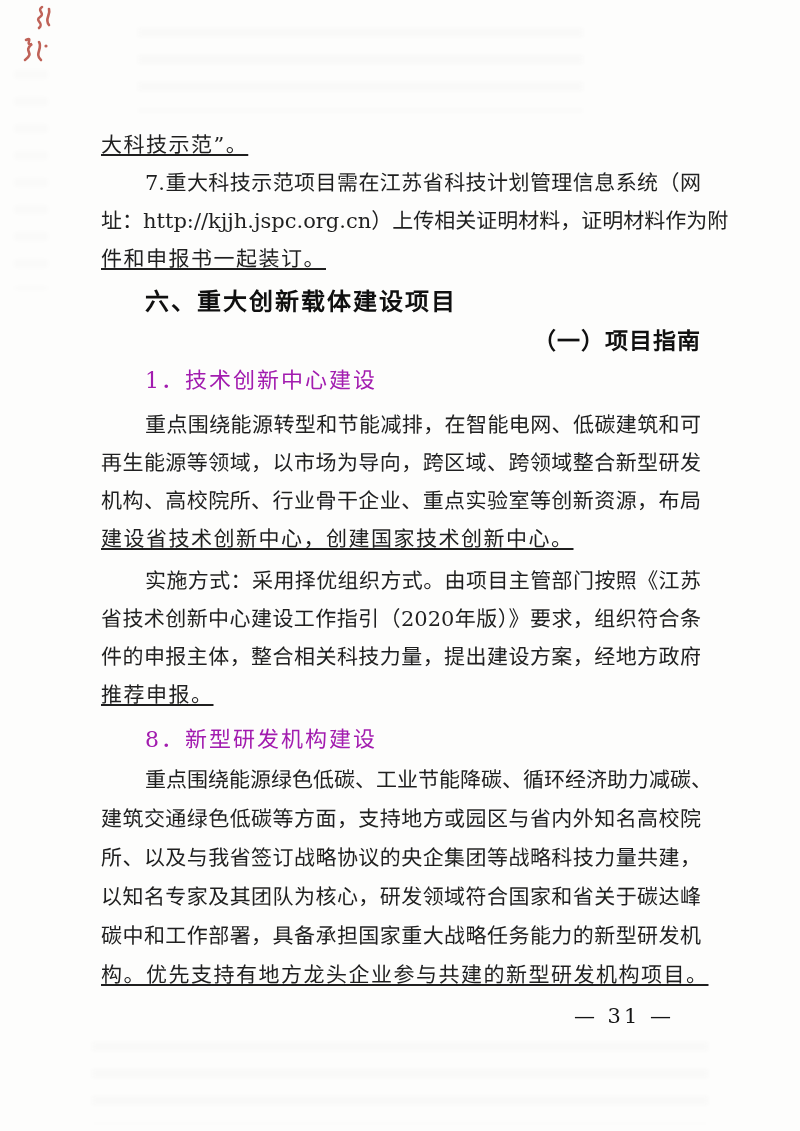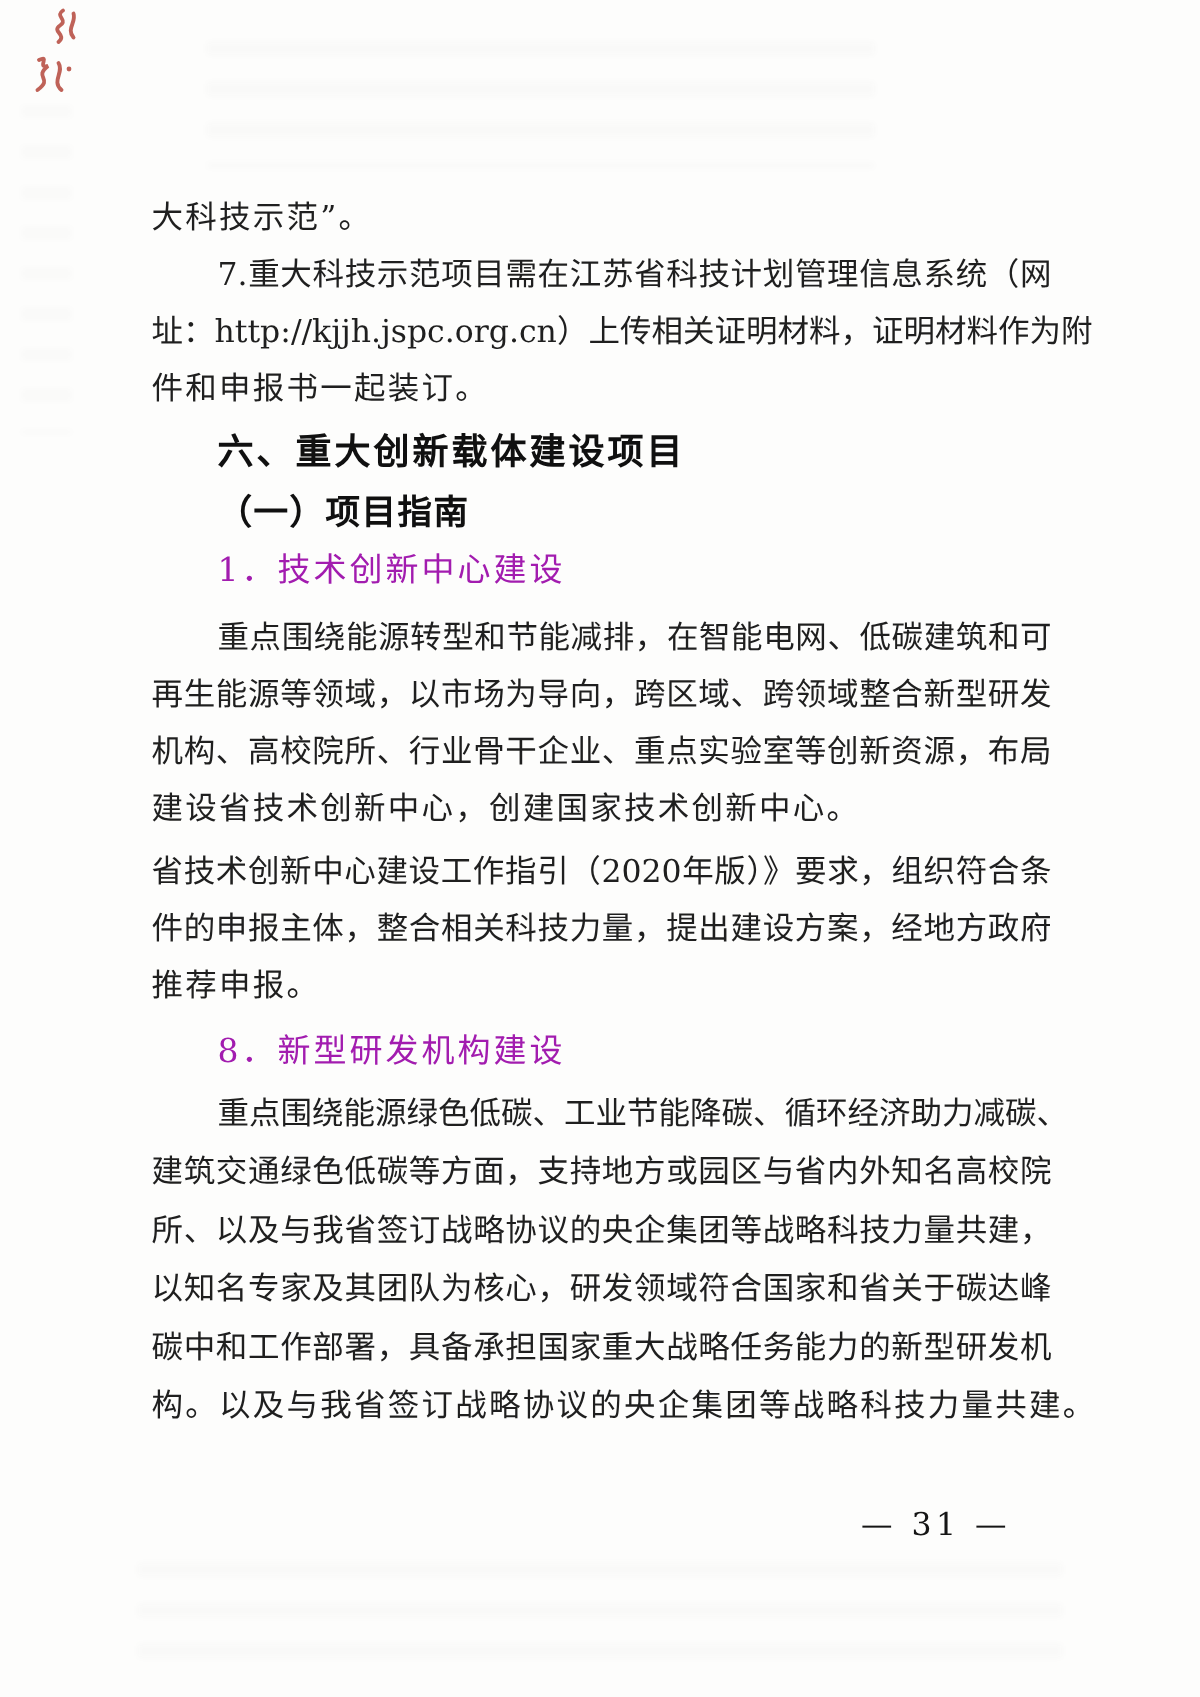--- a/index.html
+++ b/index.html
@@ -45,20 +45,21 @@
     height: 38px;
     text-align: justify;
     text-align-last: justify;
     text-justify: inter-ideograph;
     white-space: nowrap;
     color: #1f1f1f;
   }
   .line.end {
     text-align-last: left;
     letter-spacing: 1.5px;
+    text-decoration: underline;
   }
   .indent { text-indent: 44px; }
 
   .p2 .line { line-height: 39px; height: 39px; }
 
   .h-sec {
     margin: 4px 0 0 0;
     padding-left: 44px;
     font-family: Liberation Serif, serif;
     font-weight: bold;
@@ -71,20 +72,21 @@
   .h-sub {
     margin: 0;
     padding-left: 44px;
     font-family: "Liberation Sans", "DejaVu Sans", sans-serif;
     font-weight: bold;
     font-size: 23px;
     line-height: 39px; height: 39px;
     letter-spacing: 1px;
     color: #101010;
     white-space: nowrap;
+    text-align: right;
   }
   .h-item {
     margin: 0;
     padding-left: 44px;
     font-size: 22px;
     line-height: 39px; height: 39px;
     letter-spacing: 2px;
     color: #a21caf;
     white-space: nowrap;
   }
@@ -141,33 +143,34 @@
     <div class="h-item">1．技术创新中心建设</div>
 
     <div class="para mt6">
       <div class="line indent">重点围绕能源转型和节能减排，在智能电网、低碳建筑和可</div>
       <div class="line">再生能源等领域，以市场为导向，跨区域、跨领域整合新型研发</div>
       <div class="line">机构、高校院所、行业骨干企业、重点实验室等创新资源，布局</div>
       <div class="line end">建设省技术创新中心，创建国家技术创新中心。</div>
     </div>
 
     <div class="para mt4">
+      <div class="line indent">实施方式：采用择优组织方式。由项目主管部门按照《江苏</div>
       <div class="line">省技术创新中心建设工作指引（2020年版）》要求，组织符合条</div>
       <div class="line">件的申报主体，整合相关科技力量，提出建设方案，经地方政府</div>
       <div class="line end">推荐申报。</div>
     </div>
 
     <div class="h-item mt6">8．新型研发机构建设</div>
 
     <div class="para p2 mt2">
       <div class="line indent">重点围绕能源绿色低碳、工业节能降碳、循环经济助力减碳、</div>
       <div class="line">建筑交通绿色低碳等方面，支持地方或园区与省内外知名高校院</div>
       <div class="line">所、以及与我省签订战略协议的央企集团等战略科技力量共建，</div>
       <div class="line">以知名专家及其团队为核心，研发领域符合国家和省关于碳达峰</div>
       <div class="line">碳中和工作部署，具备承担国家重大战略任务能力的新型研发机</div>
-      <div class="line end">构。以及与我省签订战略协议的央企集团等战略科技力量共建。</div>
+      <div class="line end">构。优先支持有地方龙头企业参与共建的新型研发机构项目。</div>
     </div>
 
   </div>
 
   <div class="page-number">— 31 —</div>
 
 </div>
 
 </body></html>

